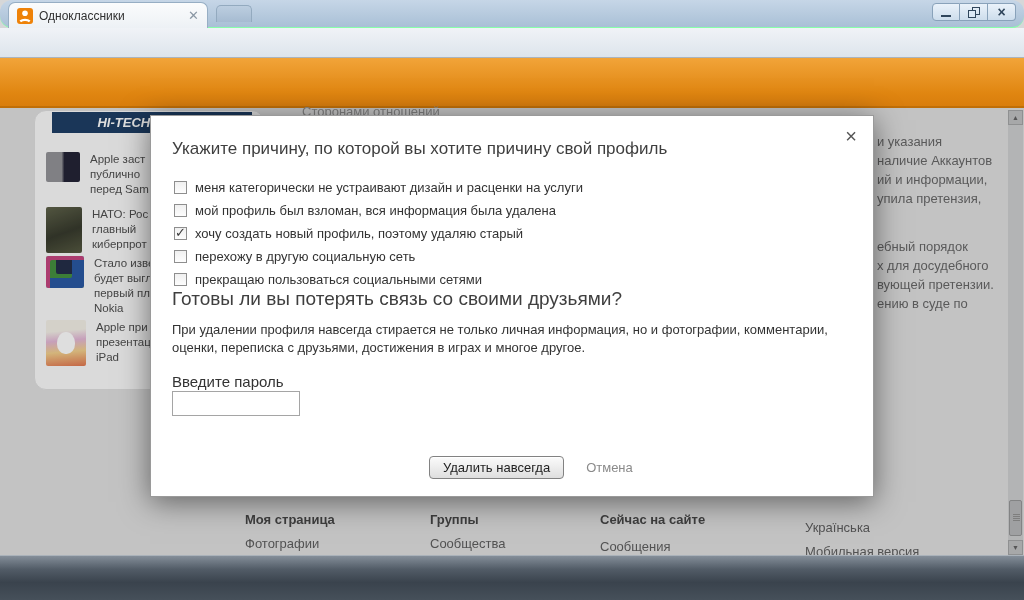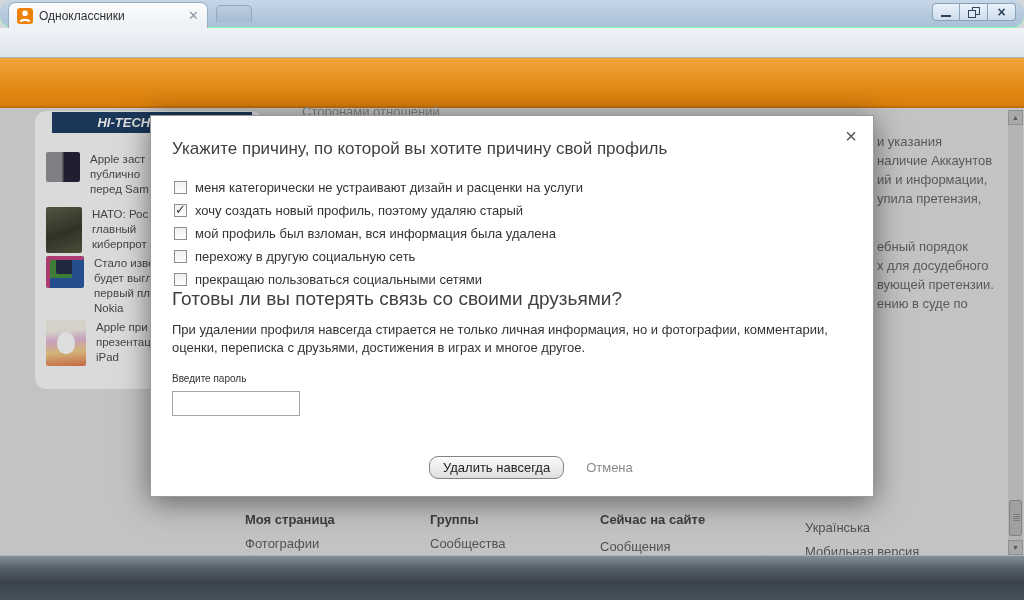--- a/index.html
+++ b/index.html
@@ -97,25 +97,25 @@
   .modal-close { position:absolute; right:16px; top:10px; font-size:20px; color:#555; line-height:1; cursor:default; }
   .modal-title { position:absolute; left:21px; top:23px; font-size:17px; color:#3f3f3f; }
   .reasons { position:absolute; left:23px; top:60px; }
   .reason { display:flex; align-items:center; gap:8px; height:23px; cursor:default; }
   .cb { width:13px; height:13px; border:1px solid #8e8e8e; background:linear-gradient(#f0f0f0,#fdfdfd);
     position:relative; flex:none; }
   .cb.checked::after { content:"✓"; position:absolute; left:0px; top:-3px; font-size:13px; font-weight:bold; color:#3a3a3a; }
   .reason .rl { font-size:13px; color:#333; }
   .modal-sub { position:absolute; left:21px; top:172px; font-size:19px; color:#3f3f3f; }
   .modal-warning { position:absolute; left:21px; top:205px; width:676px; font-size:13px; color:#333; line-height:18px; }
-  .pw-label { position:absolute; left:21px; top:257px; font-size:10px; color:#333; }
+  .pw-label { position:absolute; left:21px; top:257px; font-size:15px; color:#333; }
   .pw-input { position:absolute; left:21px; top:275px; width:128px; height:25px; border:1px solid #a5a5a5;
     font-size:13px; padding:0 5px; outline:none; font-family:"Liberation Sans","DejaVu Sans",sans-serif; }
   .modal-actions { position:absolute; left:278px; top:340px; display:flex; align-items:center; gap:22px; }
-  .del-btn { font-size:13px; color:#222; padding:3px 13px; border:1px solid #828282; border-radius:9px;
+  .del-btn { font-size:13px; color:#222; padding:3px 13px; border:1px solid #828282; border-radius:4px;
     background:linear-gradient(#fbfbfb,#dedede); box-shadow:inset 0 1px 0 #fff;
     font-family:"Liberation Sans","DejaVu Sans",sans-serif; }
   .cancel-link { font-size:13px; color:#8a8a8a; }
 
   
   .fcol { position:absolute; z-index:1; font-size:13px; }
   .fhead { font-weight:bold; color:#3c3c3c; }
   .flink { color:#555; margin-top:9px; }
 
   
@@ -339,26 +339,26 @@
 <div class="modal">
   <div class="modal-close">×</div>
   <div class="modal-title">Укажите причину, по которой вы хотите причину свой профиль</div>
 
   <div class="reasons">
     <label class="reason">
       <span class="cb"></span>
       <span class="rl">меня категорически не устраивают дизайн и расценки на услуги</span>
     </label>
     <label class="reason">
+      <span class="cb"></span>
+      <span class="rl">мой профиль был взломан, вся информация была удалена</span>
+    </label>
+    <label class="reason">
       <span class="cb checked"></span>
       <span class="rl">хочу создать новый профиль, поэтому удаляю старый</span>
-    </label>
-    <label class="reason">
-      <span class="cb"></span>
-      <span class="rl">мой профиль был взломан, вся информация была удалена</span>
     </label>
     <label class="reason">
       <span class="cb"></span>
       <span class="rl">перехожу в другую социальную сеть</span>
     </label>
     <label class="reason">
       <span class="cb"></span>
       <span class="rl">прекращаю пользоваться социальными сетями</span>
     </label>
   </div>

